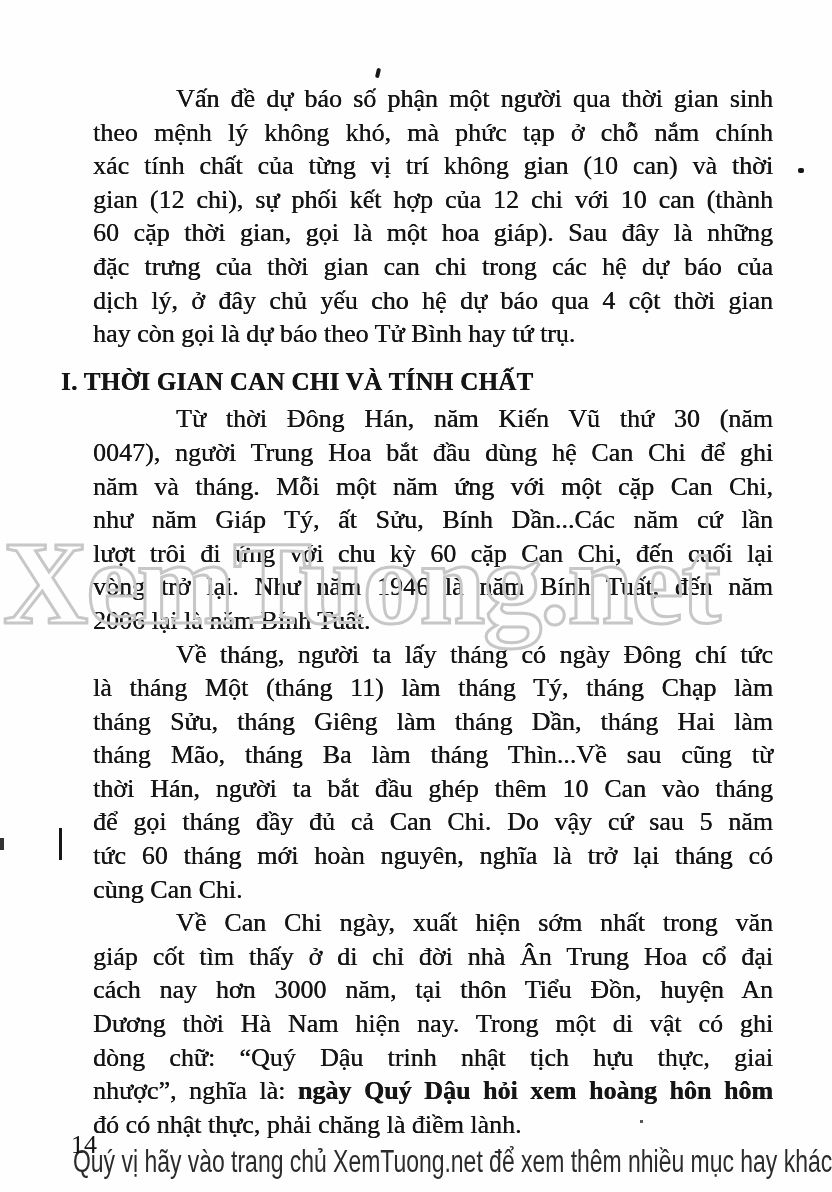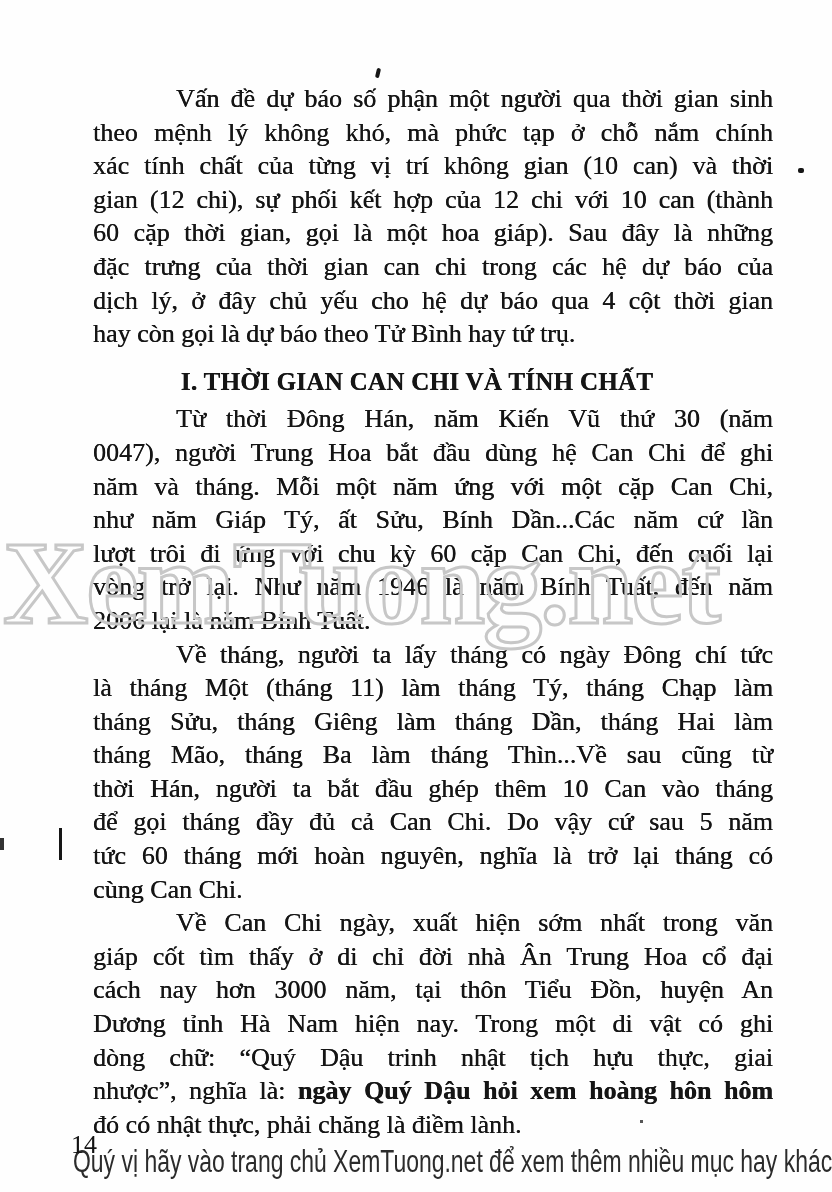--- a/index.html
+++ b/index.html
@@ -21,21 +21,21 @@
     font-size: 26px;
     line-height: 33.6px;
     color: #151515;
     text-shadow: 0.35px 0 0 #151515; 
     z-index: 2;
   }
   .line { text-align: justify; text-align-last: justify; margin-left: 32px; }
   .line.first { text-indent: 83px; }
   .line.last { text-align-last: left; }
   .heading {
-    text-align: center;
+    text-align: left;
     font-weight: 700;
     font-size: 25px;
     letter-spacing: 0.3px;
     margin: 14px 0 4px 0;
   }
   .bold { font-weight: 700; }
 
   
   .watermark {
     position: absolute;
@@ -105,21 +105,21 @@
       <div class="line"><span>là tháng Một (tháng 11) làm tháng Tý, tháng Chạp làm</span></div>
       <div class="line"><span>tháng Sửu, tháng Giêng làm tháng Dần, tháng Hai làm</span></div>
       <div class="line"><span>tháng Mão, tháng Ba làm tháng Thìn...Về sau cũng từ</span></div>
       <div class="line"><span>thời Hán, người ta bắt đầu ghép thêm 10 Can vào tháng</span></div>
       <div class="line"><span>để gọi tháng đầy đủ cả Can Chi. Do vậy cứ sau 5 năm</span></div>
       <div class="line"><span>tức 60 tháng mới hoàn nguyên, nghĩa là trở lại tháng có</span></div>
       <div class="line last"><span>cùng Can Chi.</span></div>
       <div class="line first"><span>Về Can Chi ngày, xuất hiện sớm nhất trong văn</span></div>
       <div class="line"><span>giáp cốt tìm thấy ở di chỉ đời nhà Ân Trung Hoa cổ đại</span></div>
       <div class="line"><span>cách nay hơn 3000 năm, tại thôn Tiểu Đồn, huyện An</span></div>
-      <div class="line"><span>Dương tỉnh Hà Nam hiện nay. Trong một di vật có ghi</span></div>
+      <div class="line"><span>Dương thời Hà Nam hiện nay. Trong một di vật có ghi</span></div>
       <div class="line"><span>dòng chữ: “Quý Dậu trinh nhật tịch hựu thực, giai</span></div>
       <div class="line"><span>nhược”, nghĩa là: </span><span class="bold">ngày Quý Dậu hỏi xem hoàng hôn hôm</span></div>
       <div class="line last"><span>đó có nhật thực, phải chăng là điềm lành.</span></div>
     </div>
 
   <div class="watermark">XemTuong.net</div>
 
   <div class="page-number">14</div>
 
   <div class="footer-text">Quý vị hãy vào trang chủ XemTuong.net để xem thêm nhiều mục hay khác</div>

